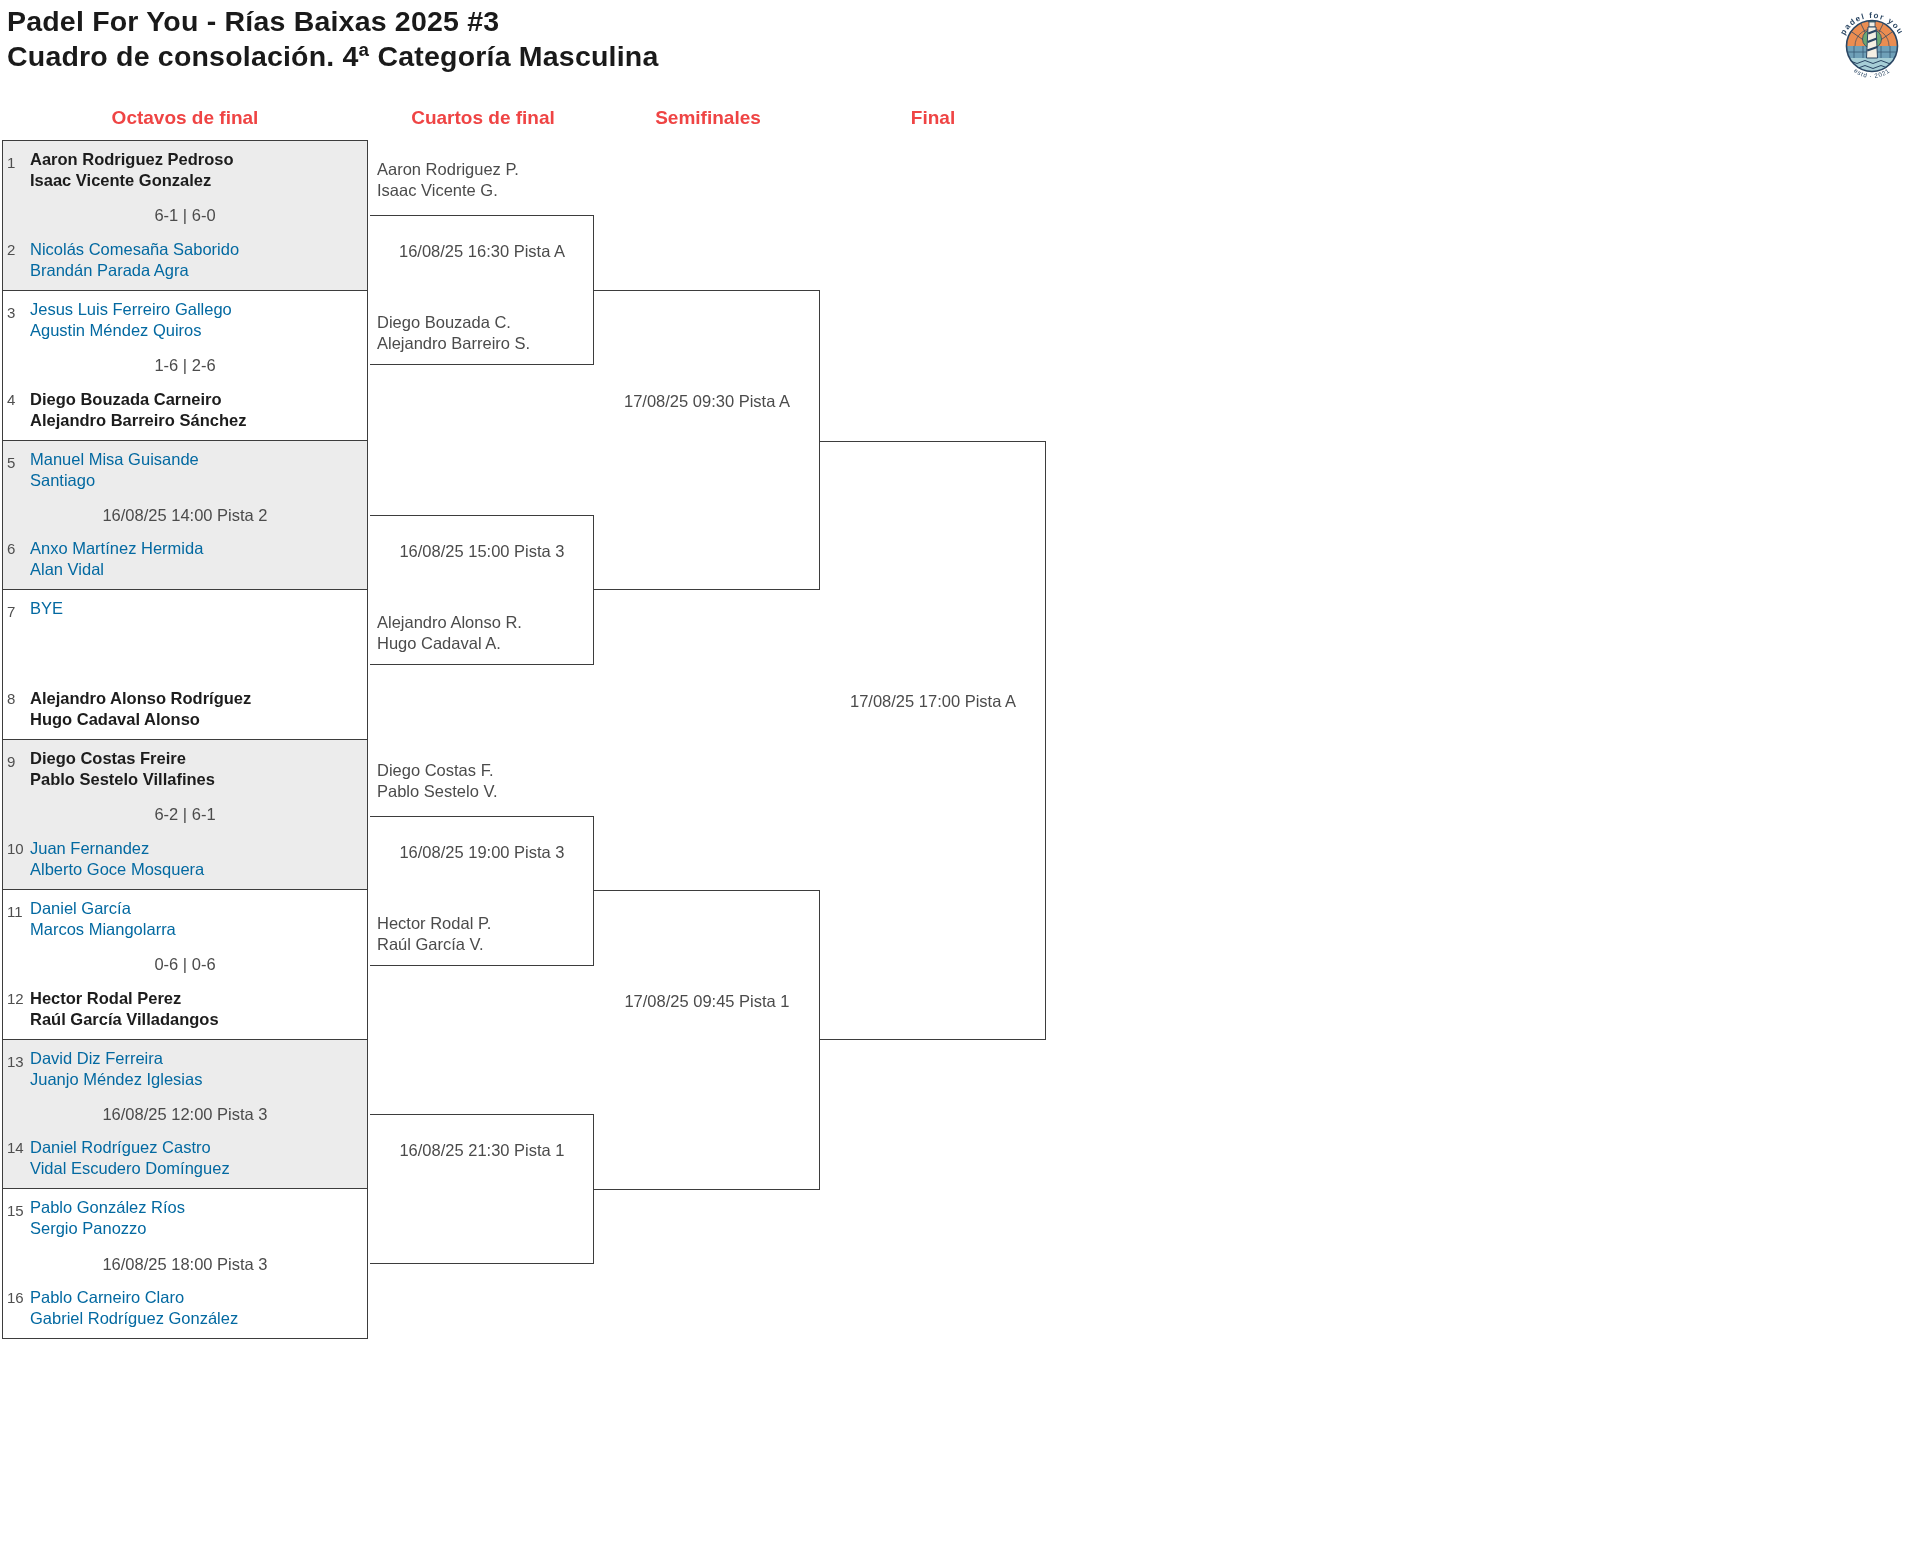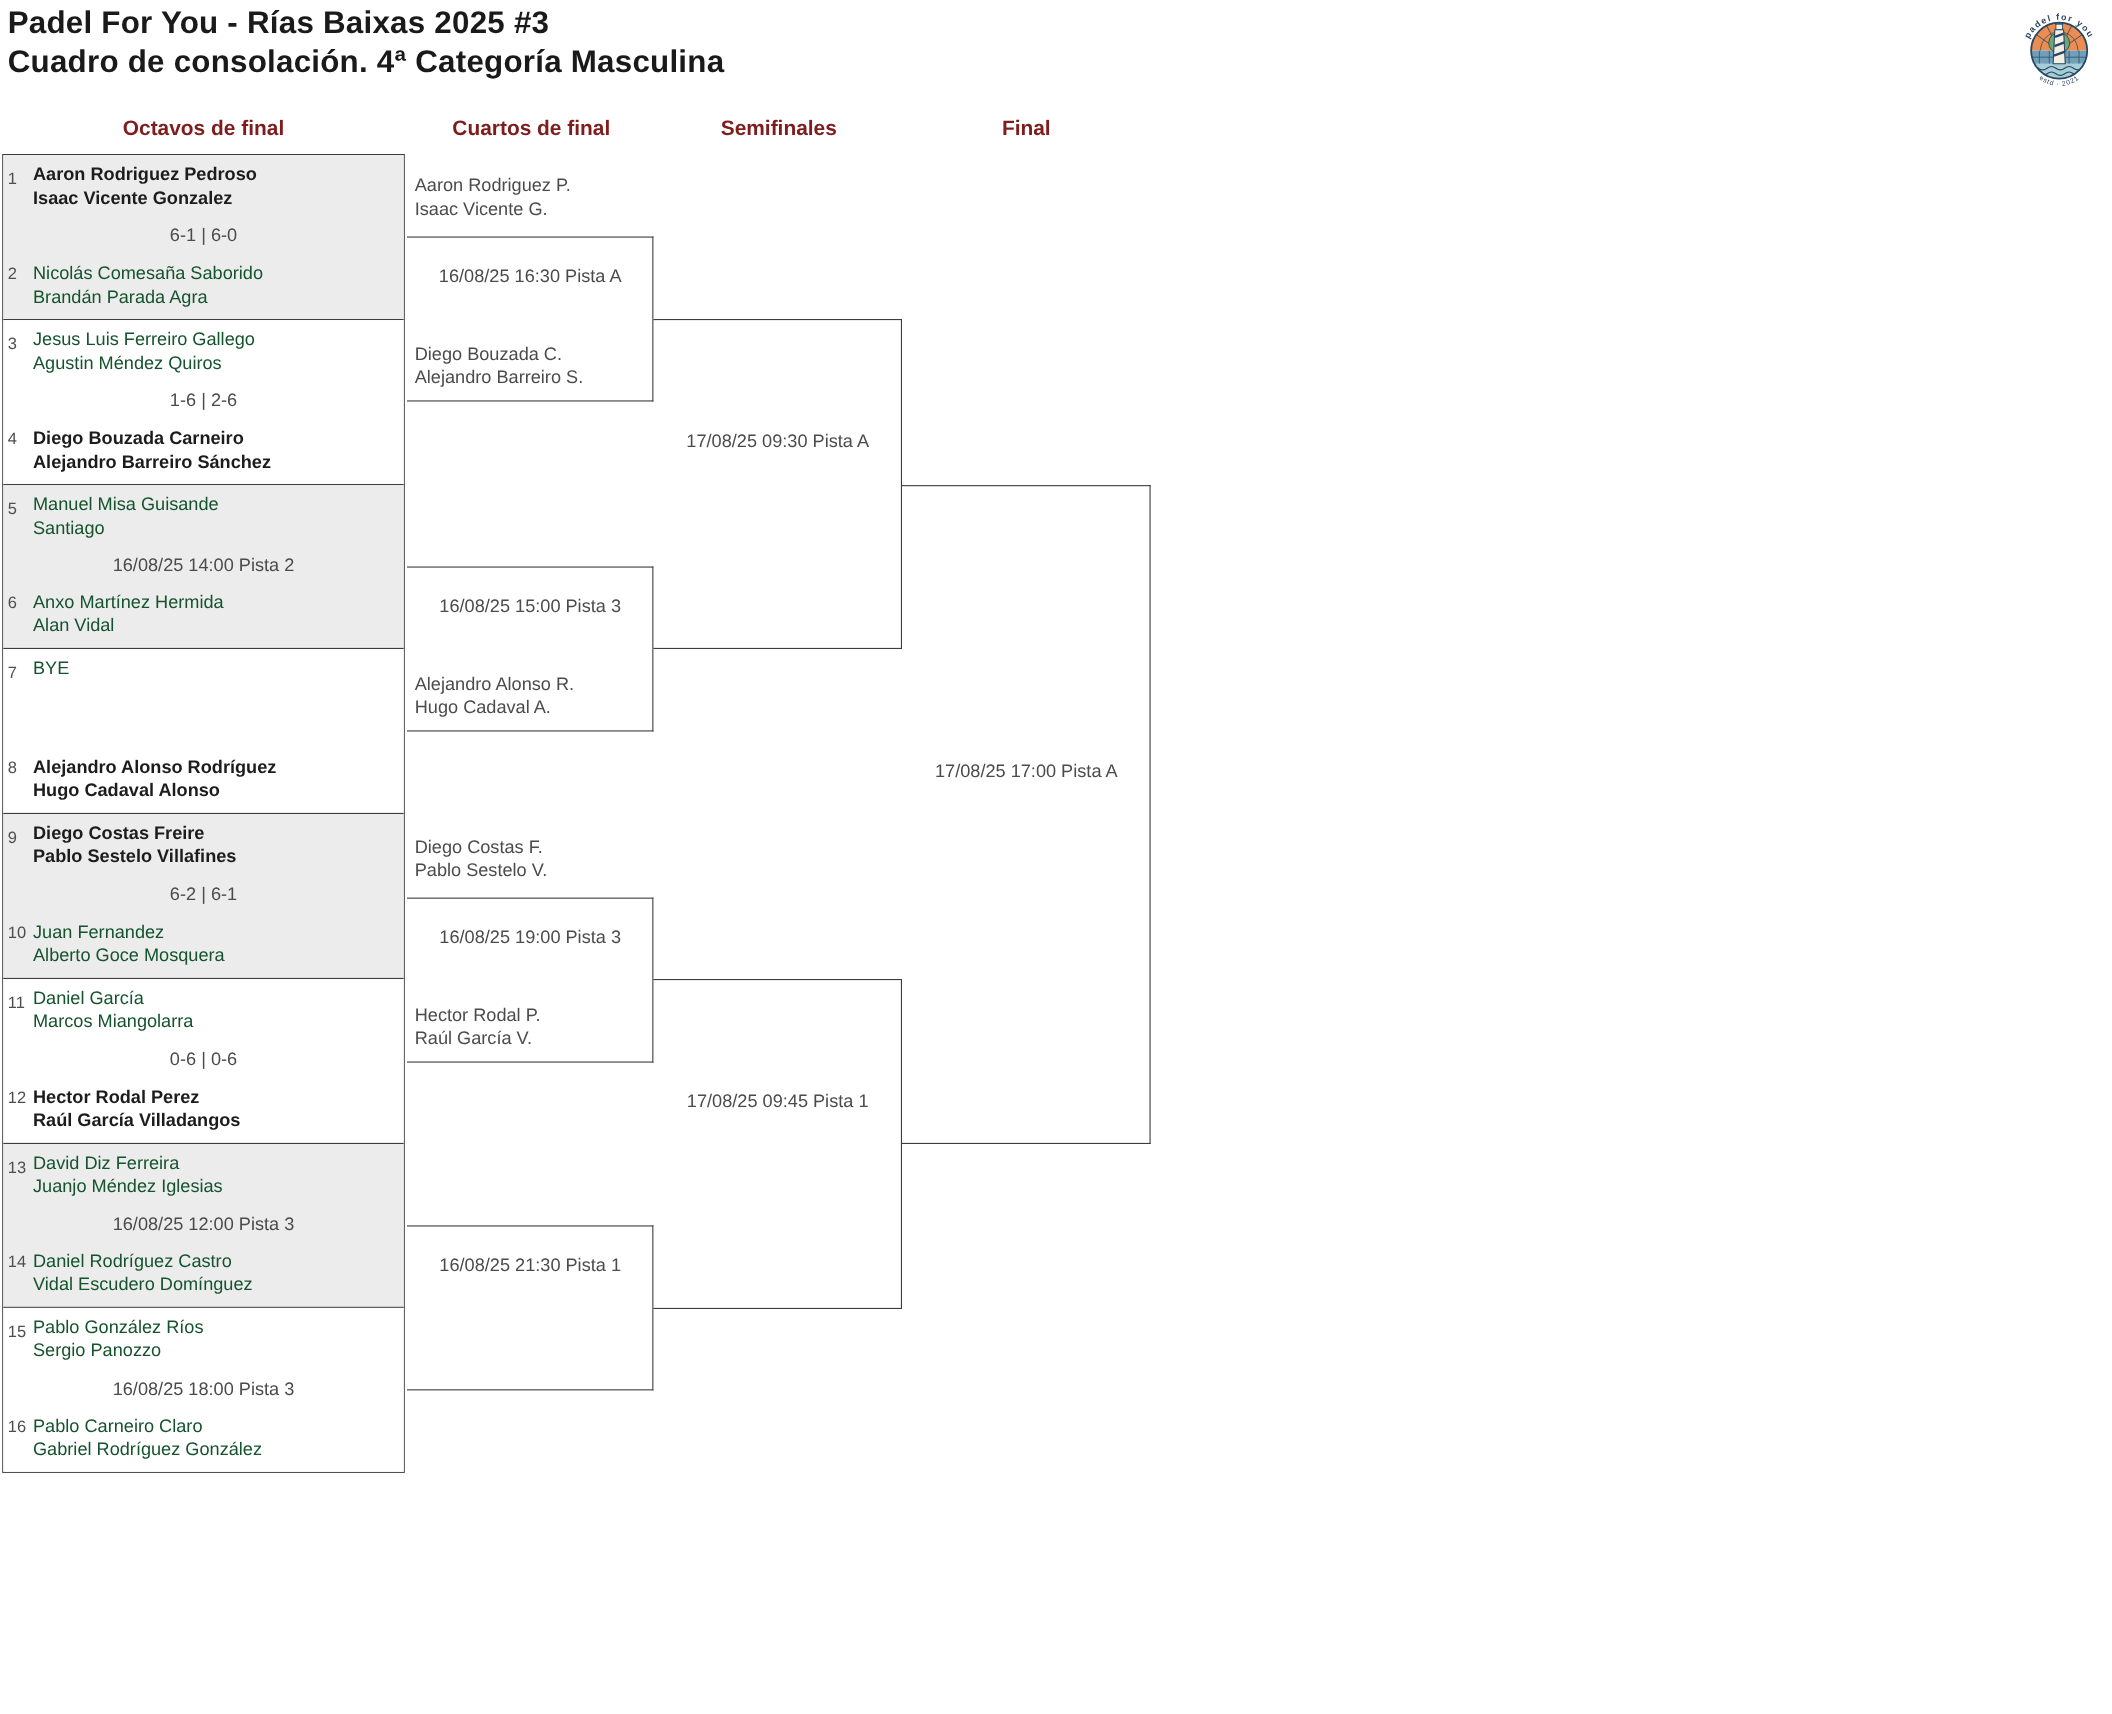--- a/index.html
+++ b/index.html
@@ -3,33 +3,33 @@
 <meta charset="utf-8">
 <style>
   html,body{margin:0;padding:0;background:#ffffff;}
   .page{position:relative;width:1920px;height:1364px;background:#fff;overflow:hidden;
         font-family:"Liberation Sans",sans-serif;}
 
   .title{position:absolute;left:7px;top:4px;font-size:28.5px;line-height:35px;
          font-weight:700;color:#1a1a1a;letter-spacing:.2px;}
 
   .round-header{position:absolute;top:107px;width:300px;text-align:center;
-                font-size:19px;font-weight:700;color:#7f1d1d;}
+                font-size:19px;font-weight:700;color:#ef4444;}
 
   
   .oct-col{position:absolute;left:2px;top:140px;width:366px;height:1199px;
            border:1.5px solid #3d3d3d;box-sizing:border-box;
            display:flex;flex-direction:column;}
   .oct-row{flex:1 1 0;position:relative;border-bottom:1.5px solid #3d3d3d;background:#fff;}
   .oct-row:last-child{border-bottom:none;}
   .oct-row.shaded{background:#ececec;}
 
   .seed{position:absolute;left:4px;width:21px;font-size:15px;color:#4f4f4f;text-align:left;}
   .seed-top{top:13px;} .seed-bottom{bottom:32px;}
-  .team{position:absolute;left:27px;right:4px;font-size:16.5px;line-height:21px;color:#14532d;}
+  .team{position:absolute;left:27px;right:4px;font-size:16.5px;line-height:21px;color:#0369a1;}
   .team-top{top:8px;} .team-bottom{bottom:9px;}
   .mid{position:absolute;left:0;right:0;top:50%;transform:translateY(-50%);
        text-align:center;font-size:16.5px;color:#4b4b4b;}
   .win-top .team-top,.win-bottom .team-bottom{font-weight:700;color:#1c1c1c;}
 
   
   .box{position:absolute;box-sizing:border-box;border:1.5px solid #3d3d3d;border-left:none;}
   .qlabel{position:absolute;left:377px;width:214px;font-size:16.5px;line-height:21px;color:#4b4b4b;}
   .slot-time{position:absolute;text-align:center;font-size:16.5px;color:#4b4b4b;}
 

